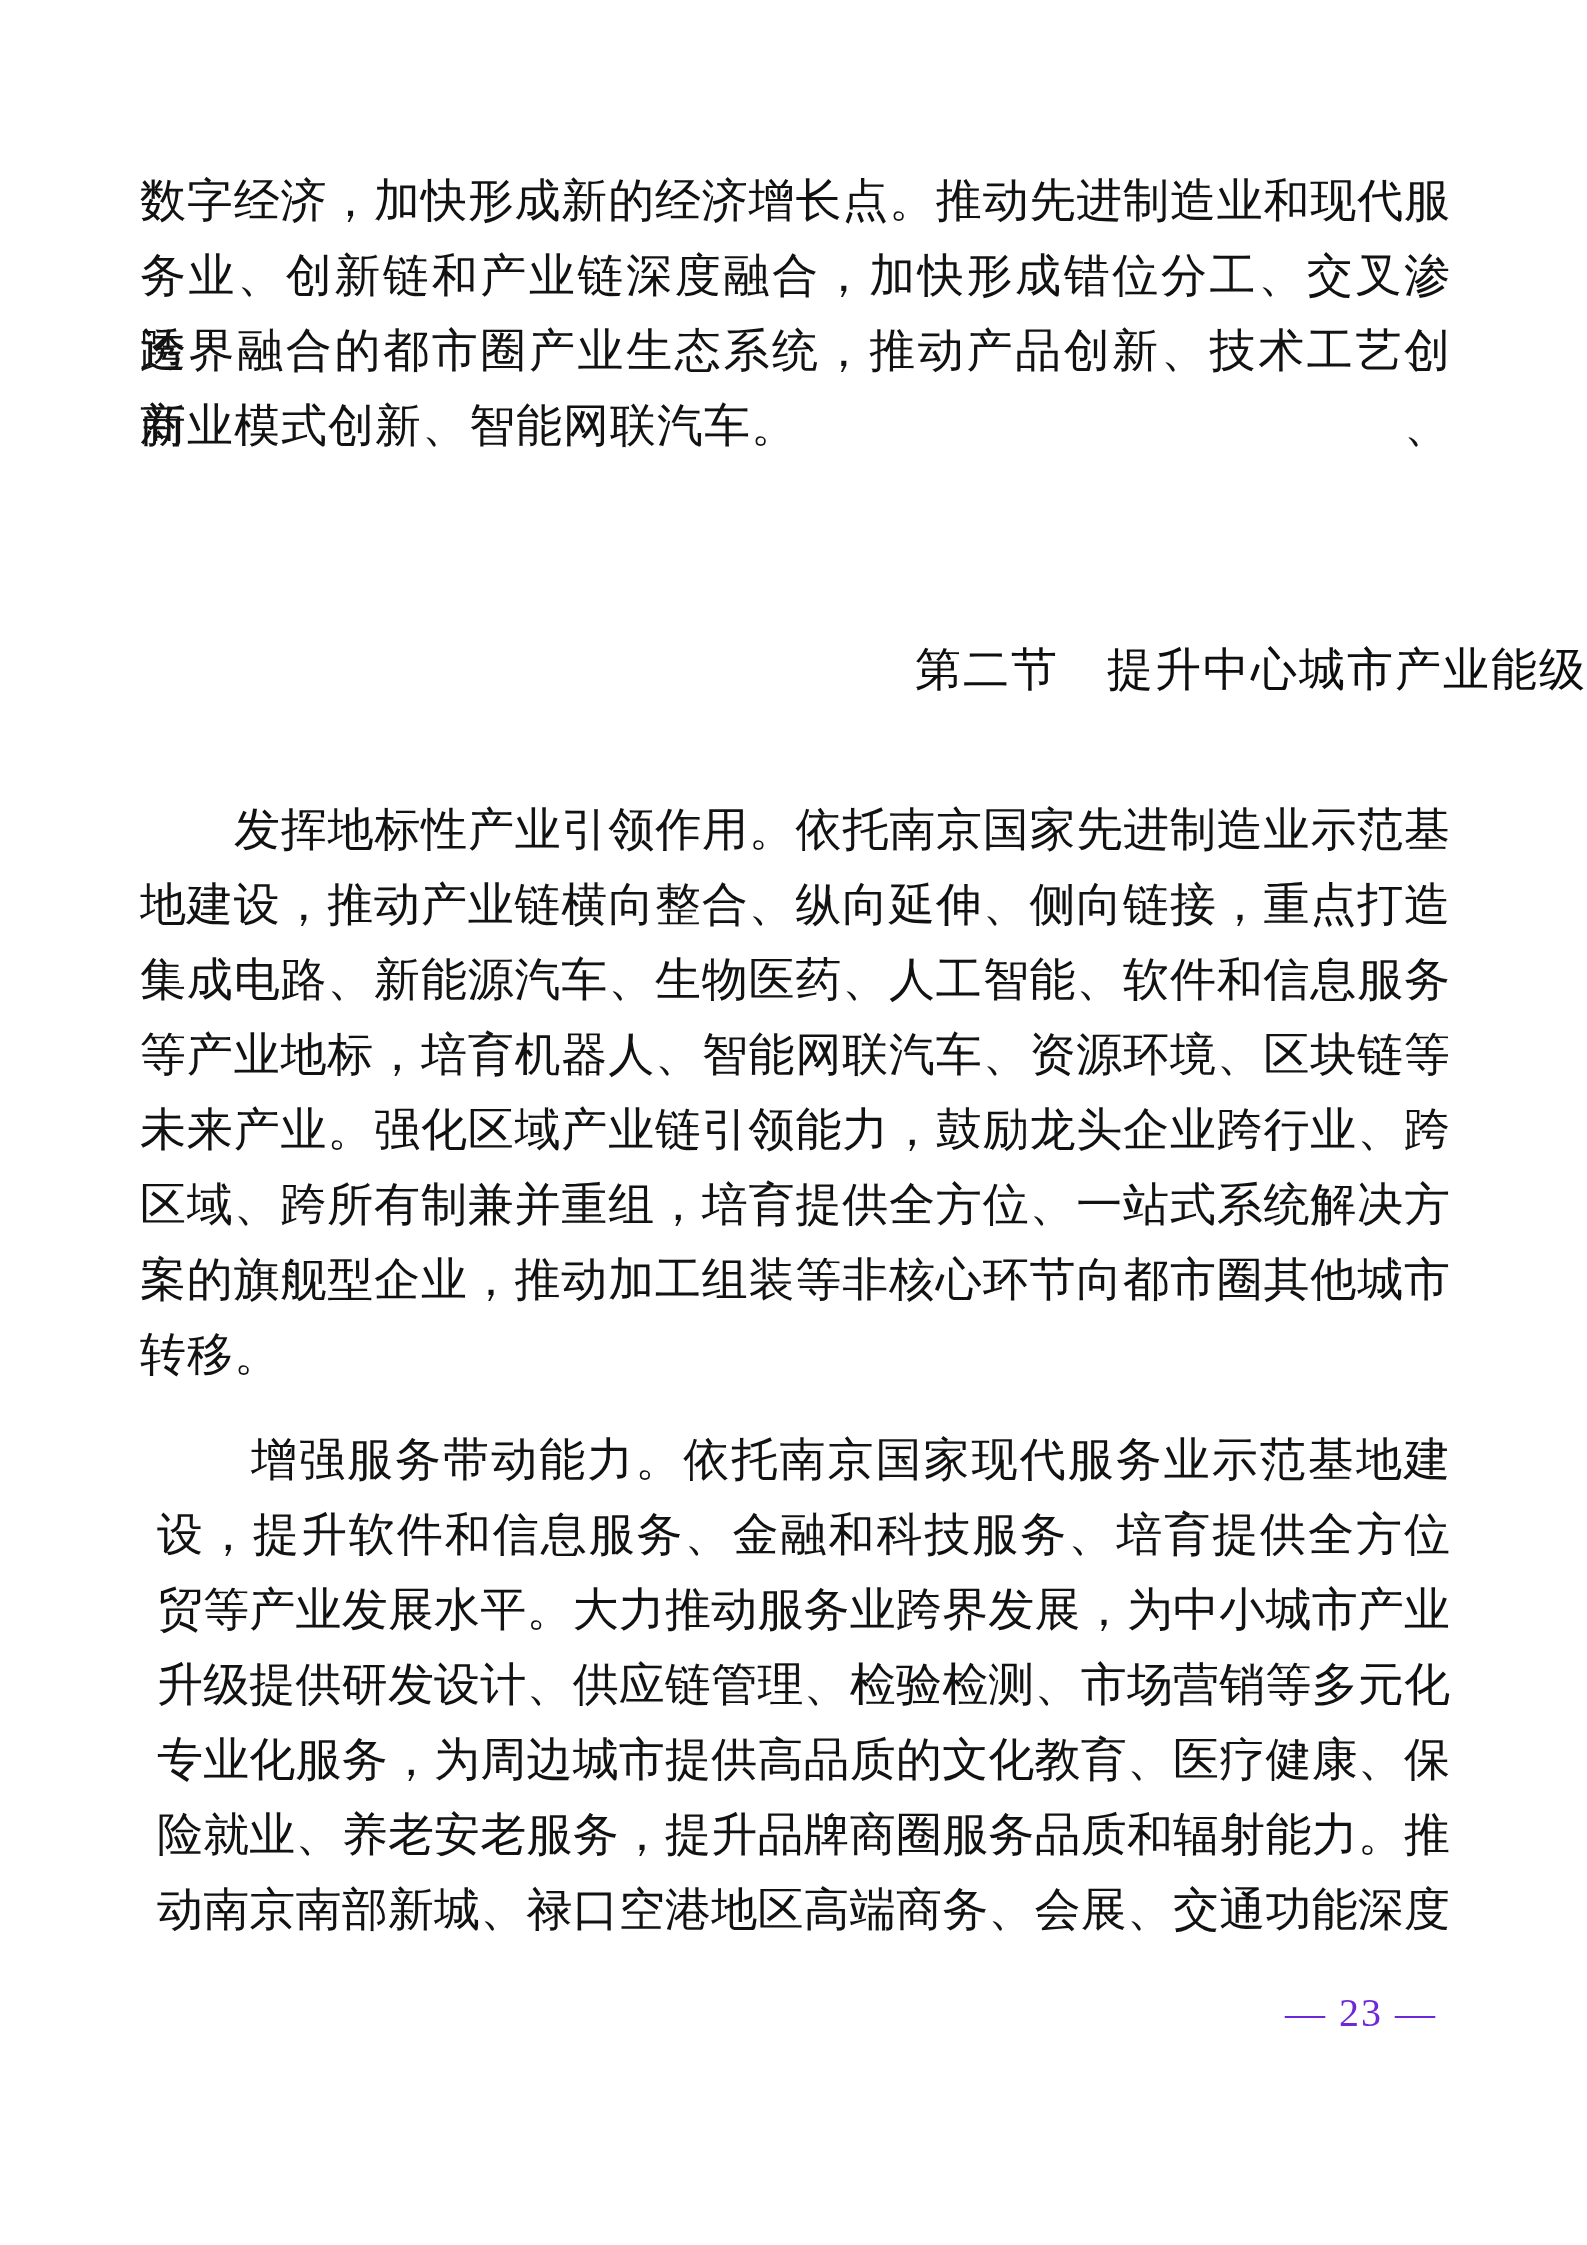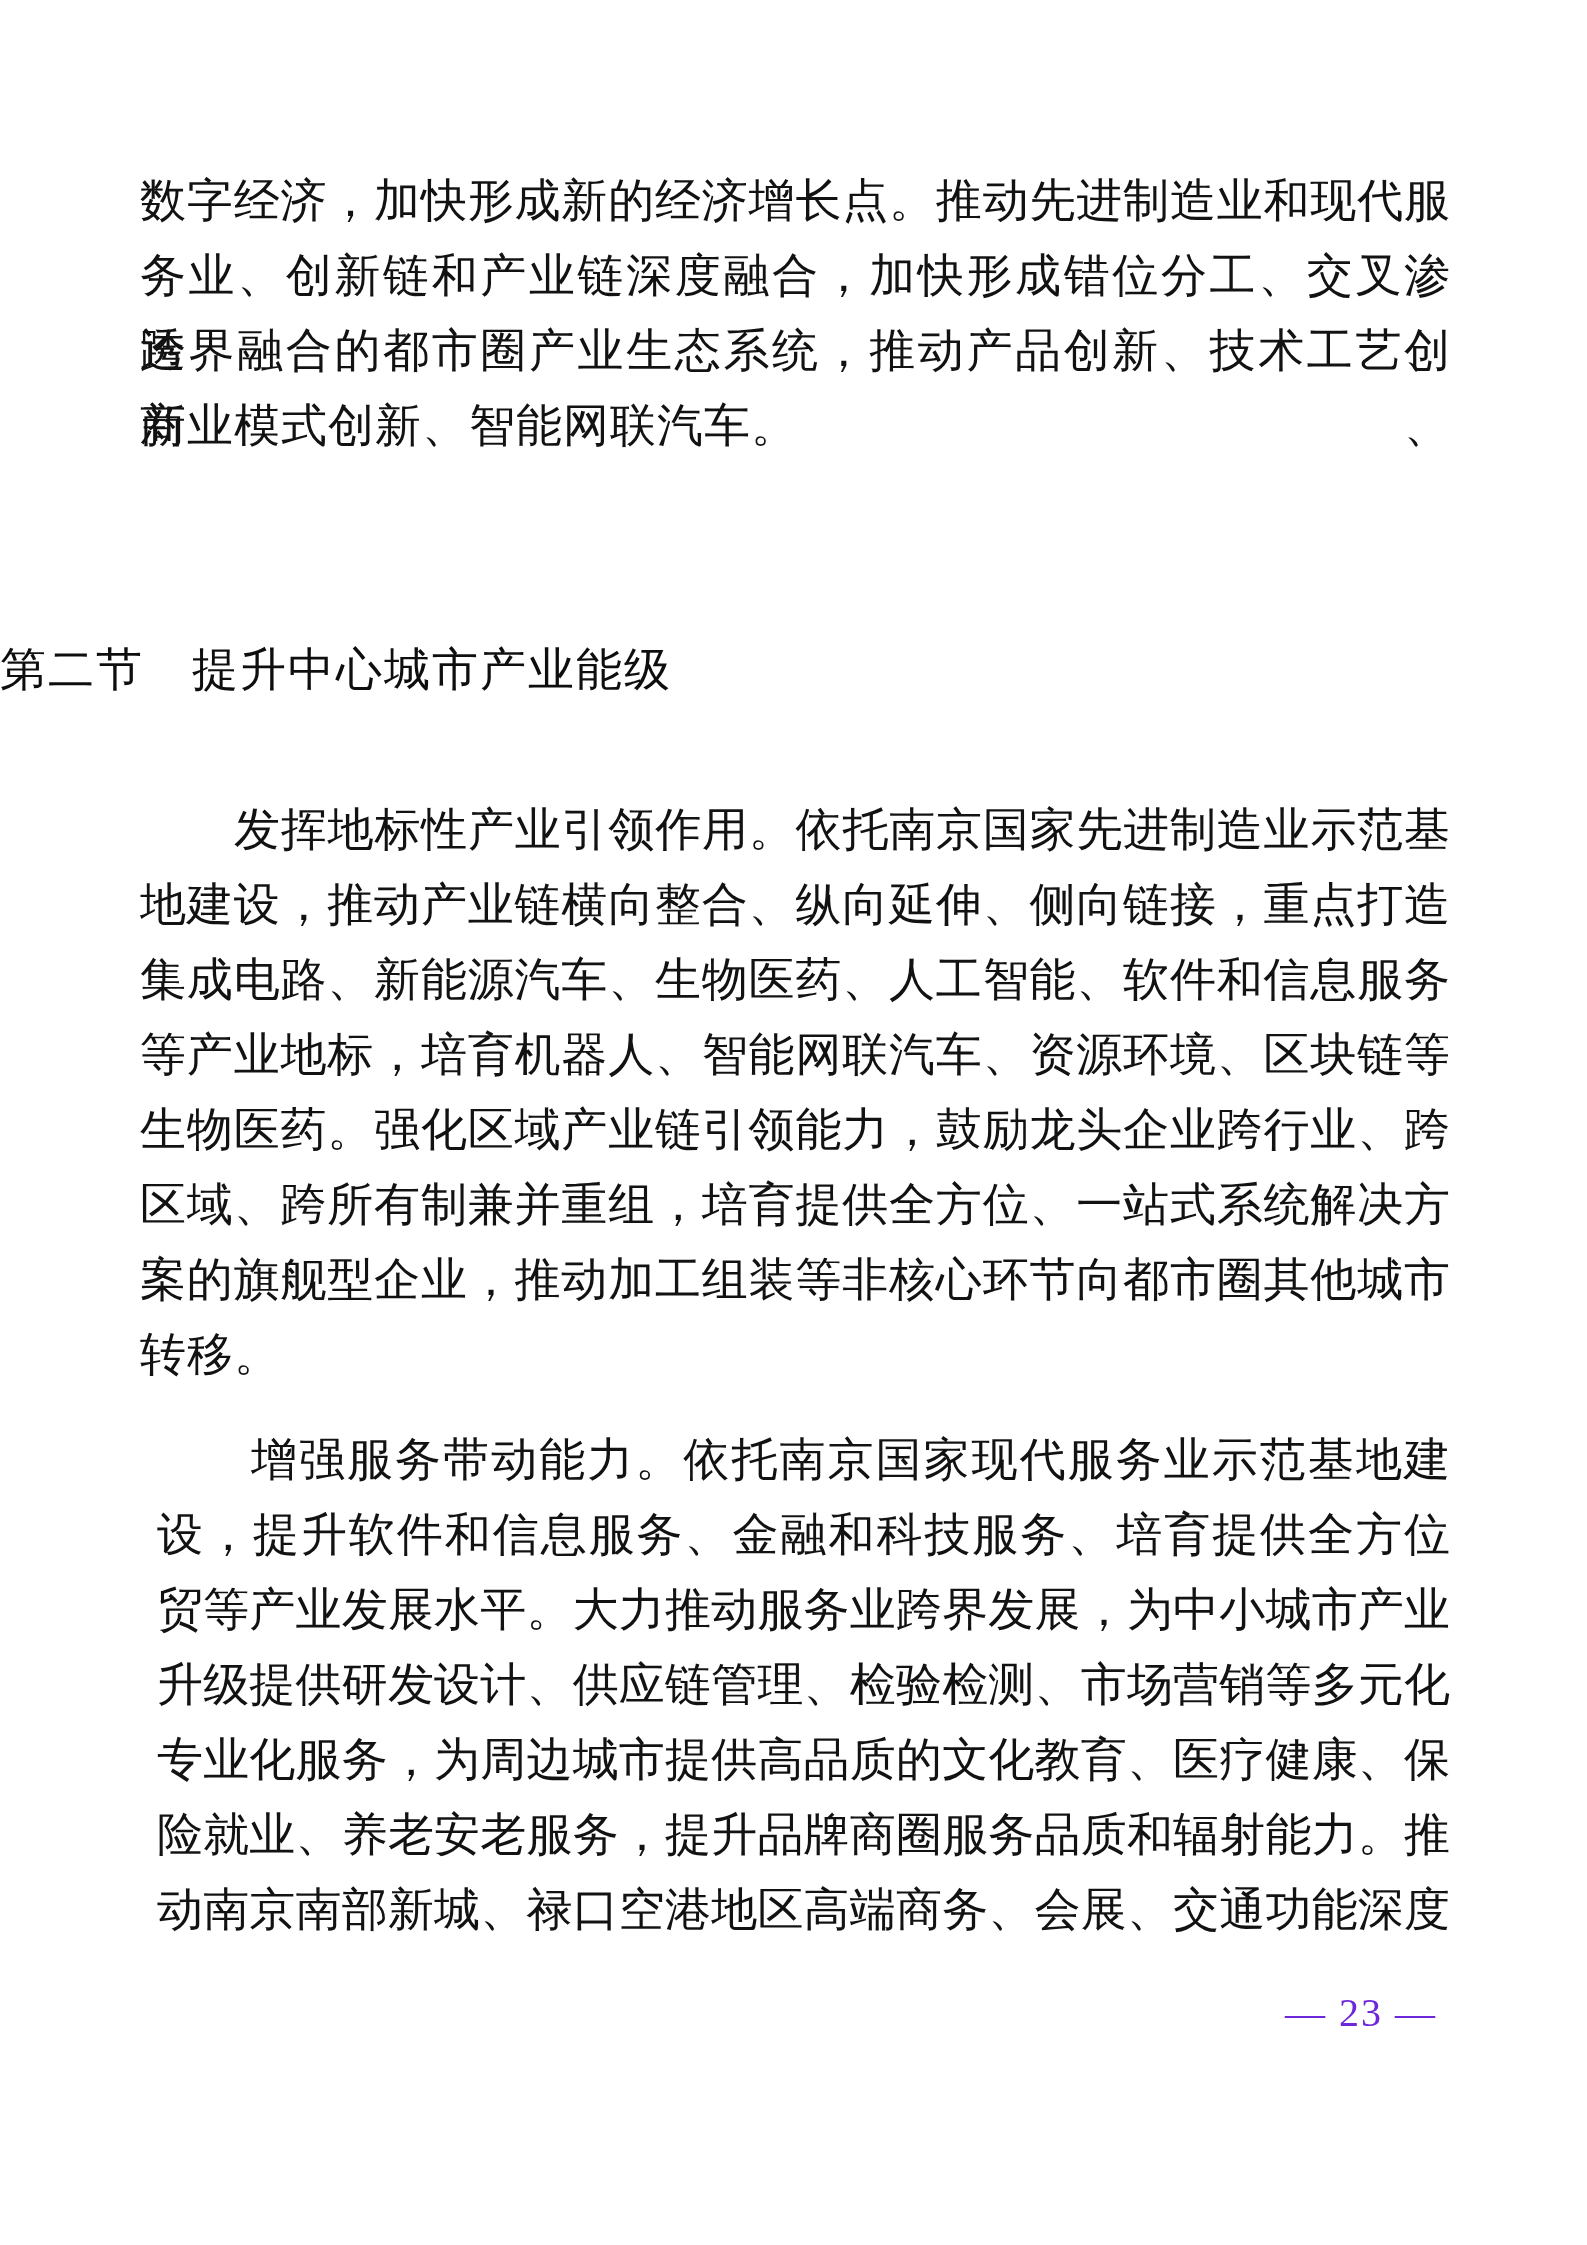--- a/index.html
+++ b/index.html
@@ -35,21 +35,21 @@
     letter-spacing: 0;
   }
   .tline.indent {
     padding-left: 94px;
   }
   .heading {
     position: absolute;
     top: 632px;
     left: 0;
     width: 100%;
-    text-align: left;
+    text-align: right;
     font-size: 46px;
     line-height: 75px;
     letter-spacing: 2px;
     color: #0e0e0e;
   }
   .page-number {
     position: absolute;
     top: 1985px;
     right: 150px;
     font-size: 40px;
@@ -70,21 +70,21 @@
     <div class="tline">商业模式创新、智能网联汽车。</div>
   </div>
 
   <div class="heading">第二节　提升中心城市产业能级</div>
 
   <div class="textblock" style="top:792px;">
     <div class="tline fill indent">发挥地标性产业引领作用。依托南京国家先进制造业示范基</div>
     <div class="tline fill">地建设，推动产业链横向整合、纵向延伸、侧向链接，重点打造</div>
     <div class="tline fill">集成电路、新能源汽车、生物医药、人工智能、软件和信息服务</div>
     <div class="tline fill">等产业地标，培育机器人、智能网联汽车、资源环境、区块链等</div>
-    <div class="tline fill">生物医药。强化区域产业链引领能力，鼓励龙头企业跨行业、跨</div>
+    <div class="tline fill">未来产业。强化区域产业链引领能力，鼓励龙头企业跨行业、跨</div>
     <div class="tline fill">区域、跨所有制兼并重组，培育提供全方位、一站式系统解决方</div>
     <div class="tline fill">案的旗舰型企业，推动加工组装等非核心环节向都市圈其他城市</div>
     <div class="tline">转移。</div>
   </div>
 
   <div class="textblock" style="top:1422px;margin-left:17px;">
     <div class="tline fill indent">增强服务带动能力。依托南京国家现代服务业示范基地建</div>
     <div class="tline fill">设，提升软件和信息服务、金融和科技服务、培育提供全方位</div>
     <div class="tline fill">贸等产业发展水平。大力推动服务业跨界发展，为中小城市产业</div>
     <div class="tline fill">升级提供研发设计、供应链管理、检验检测、市场营销等多元化</div>

